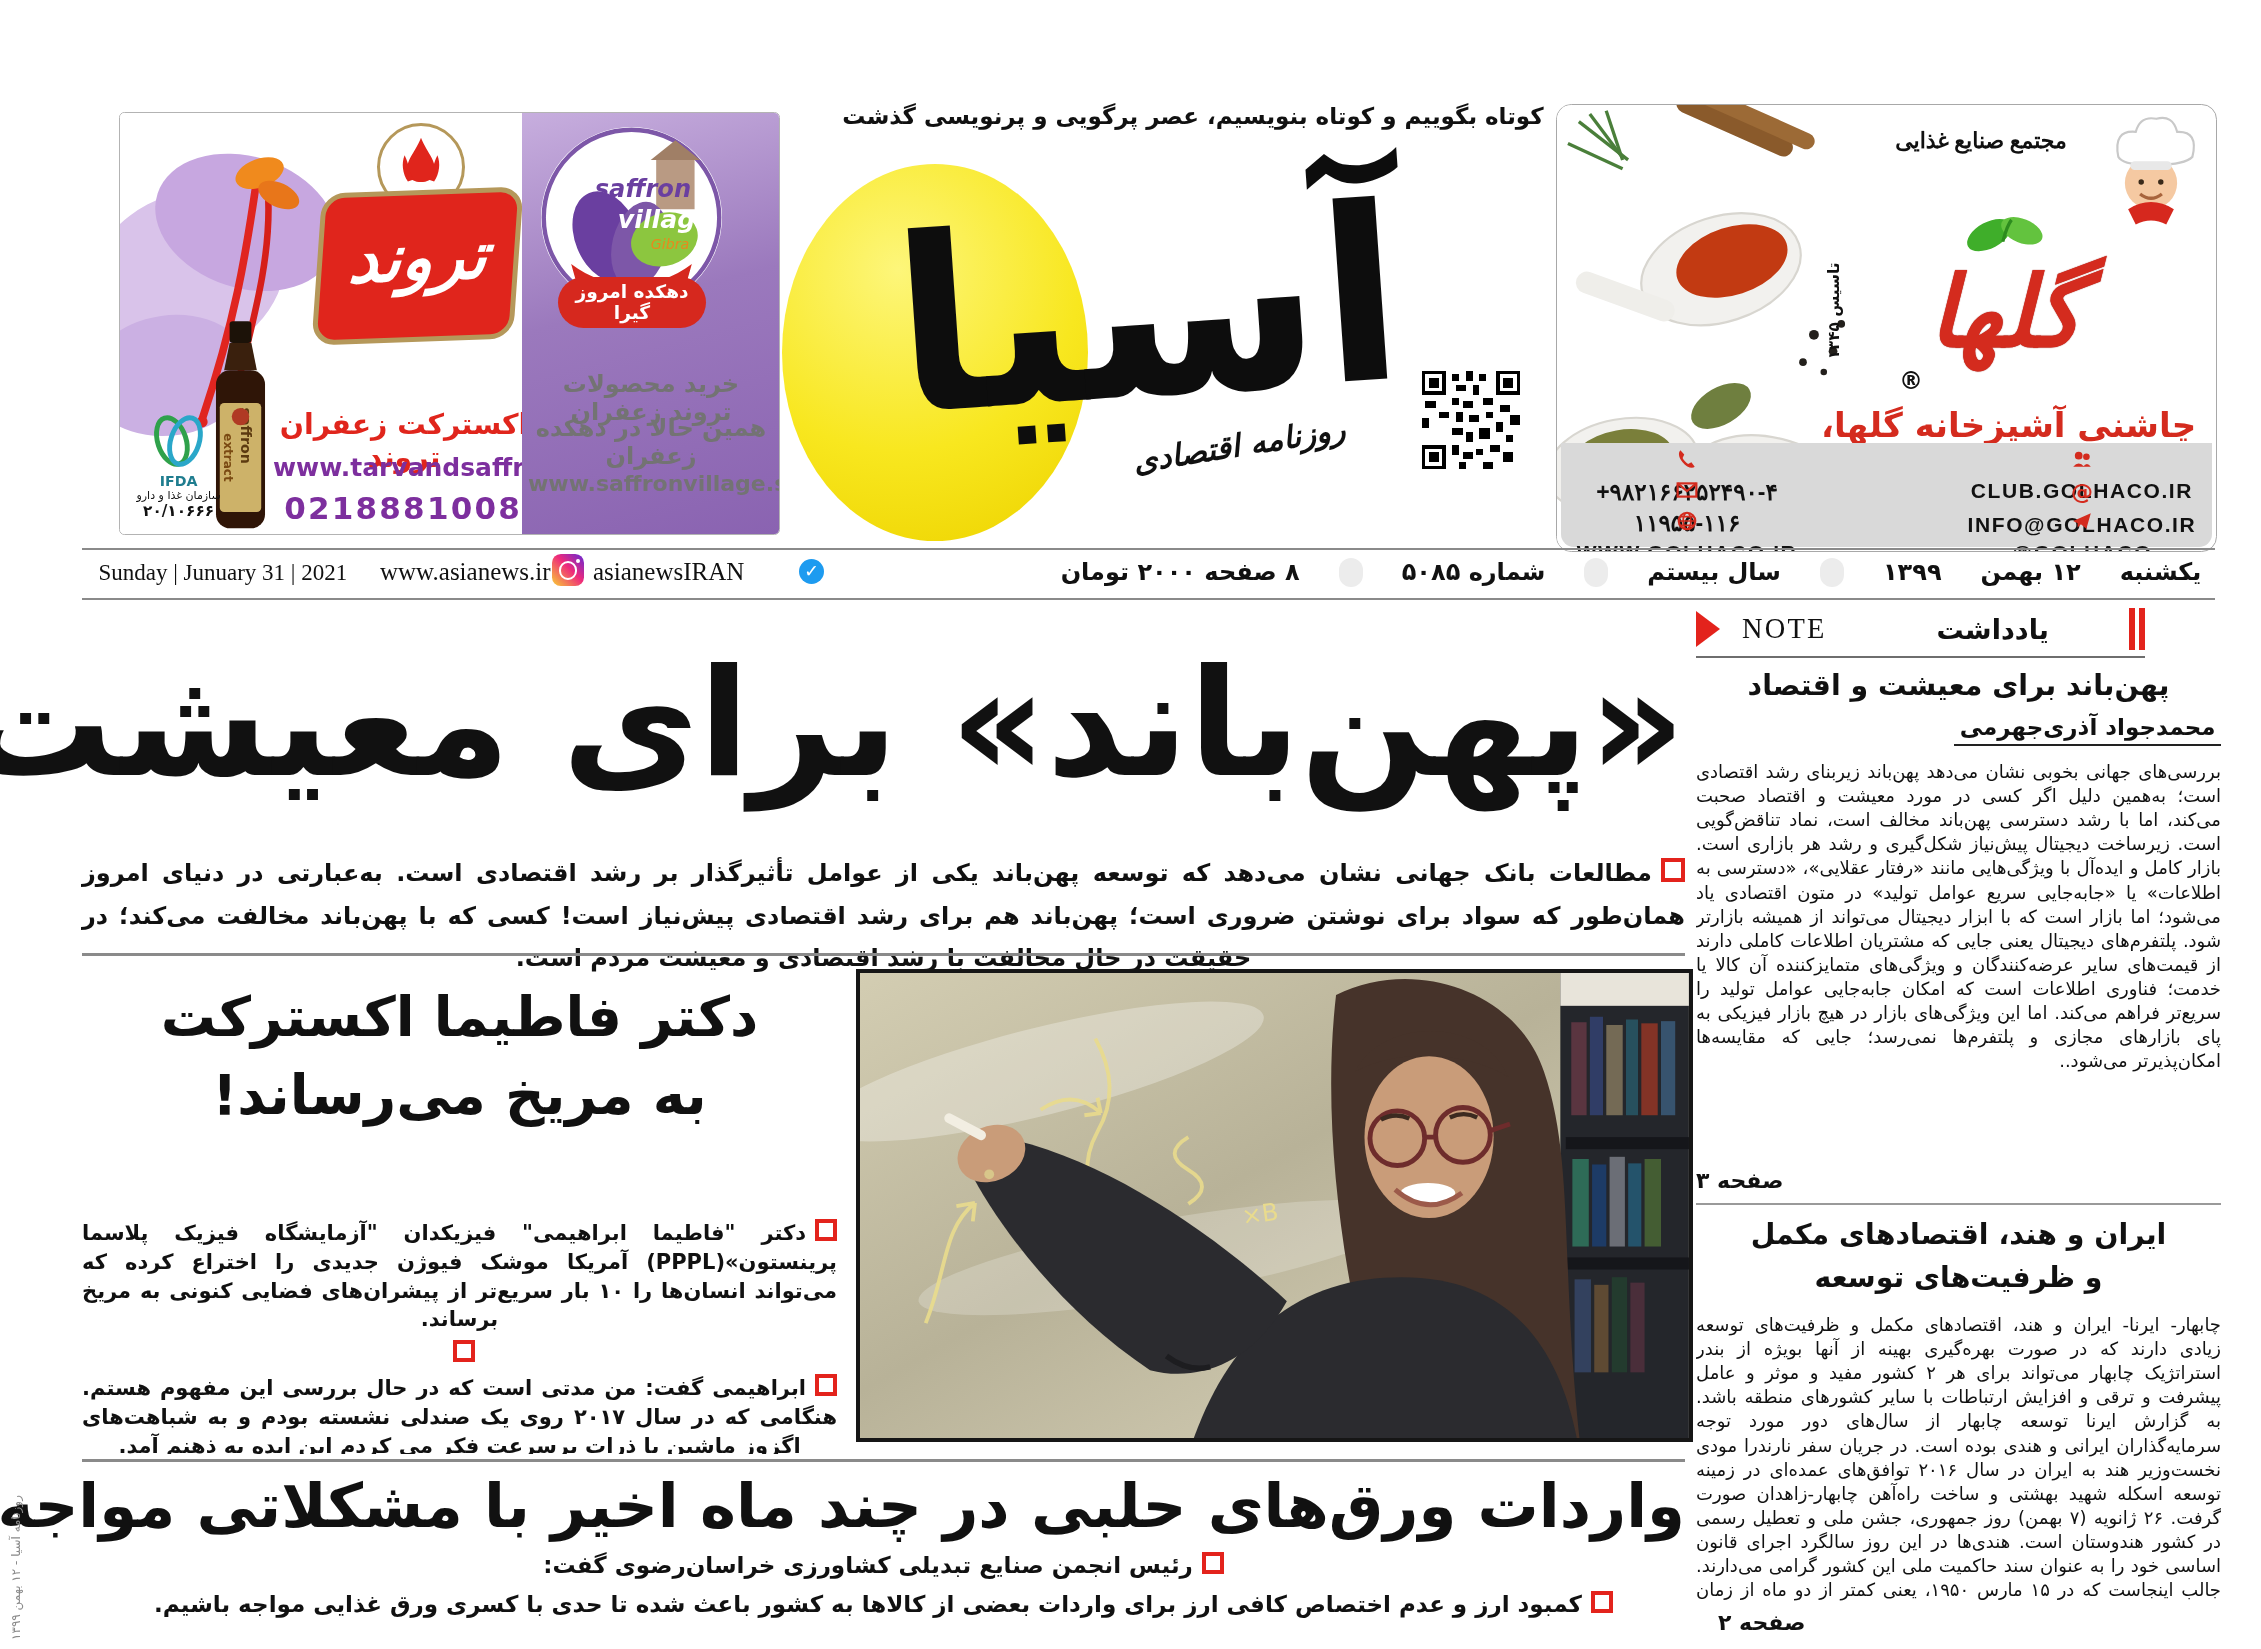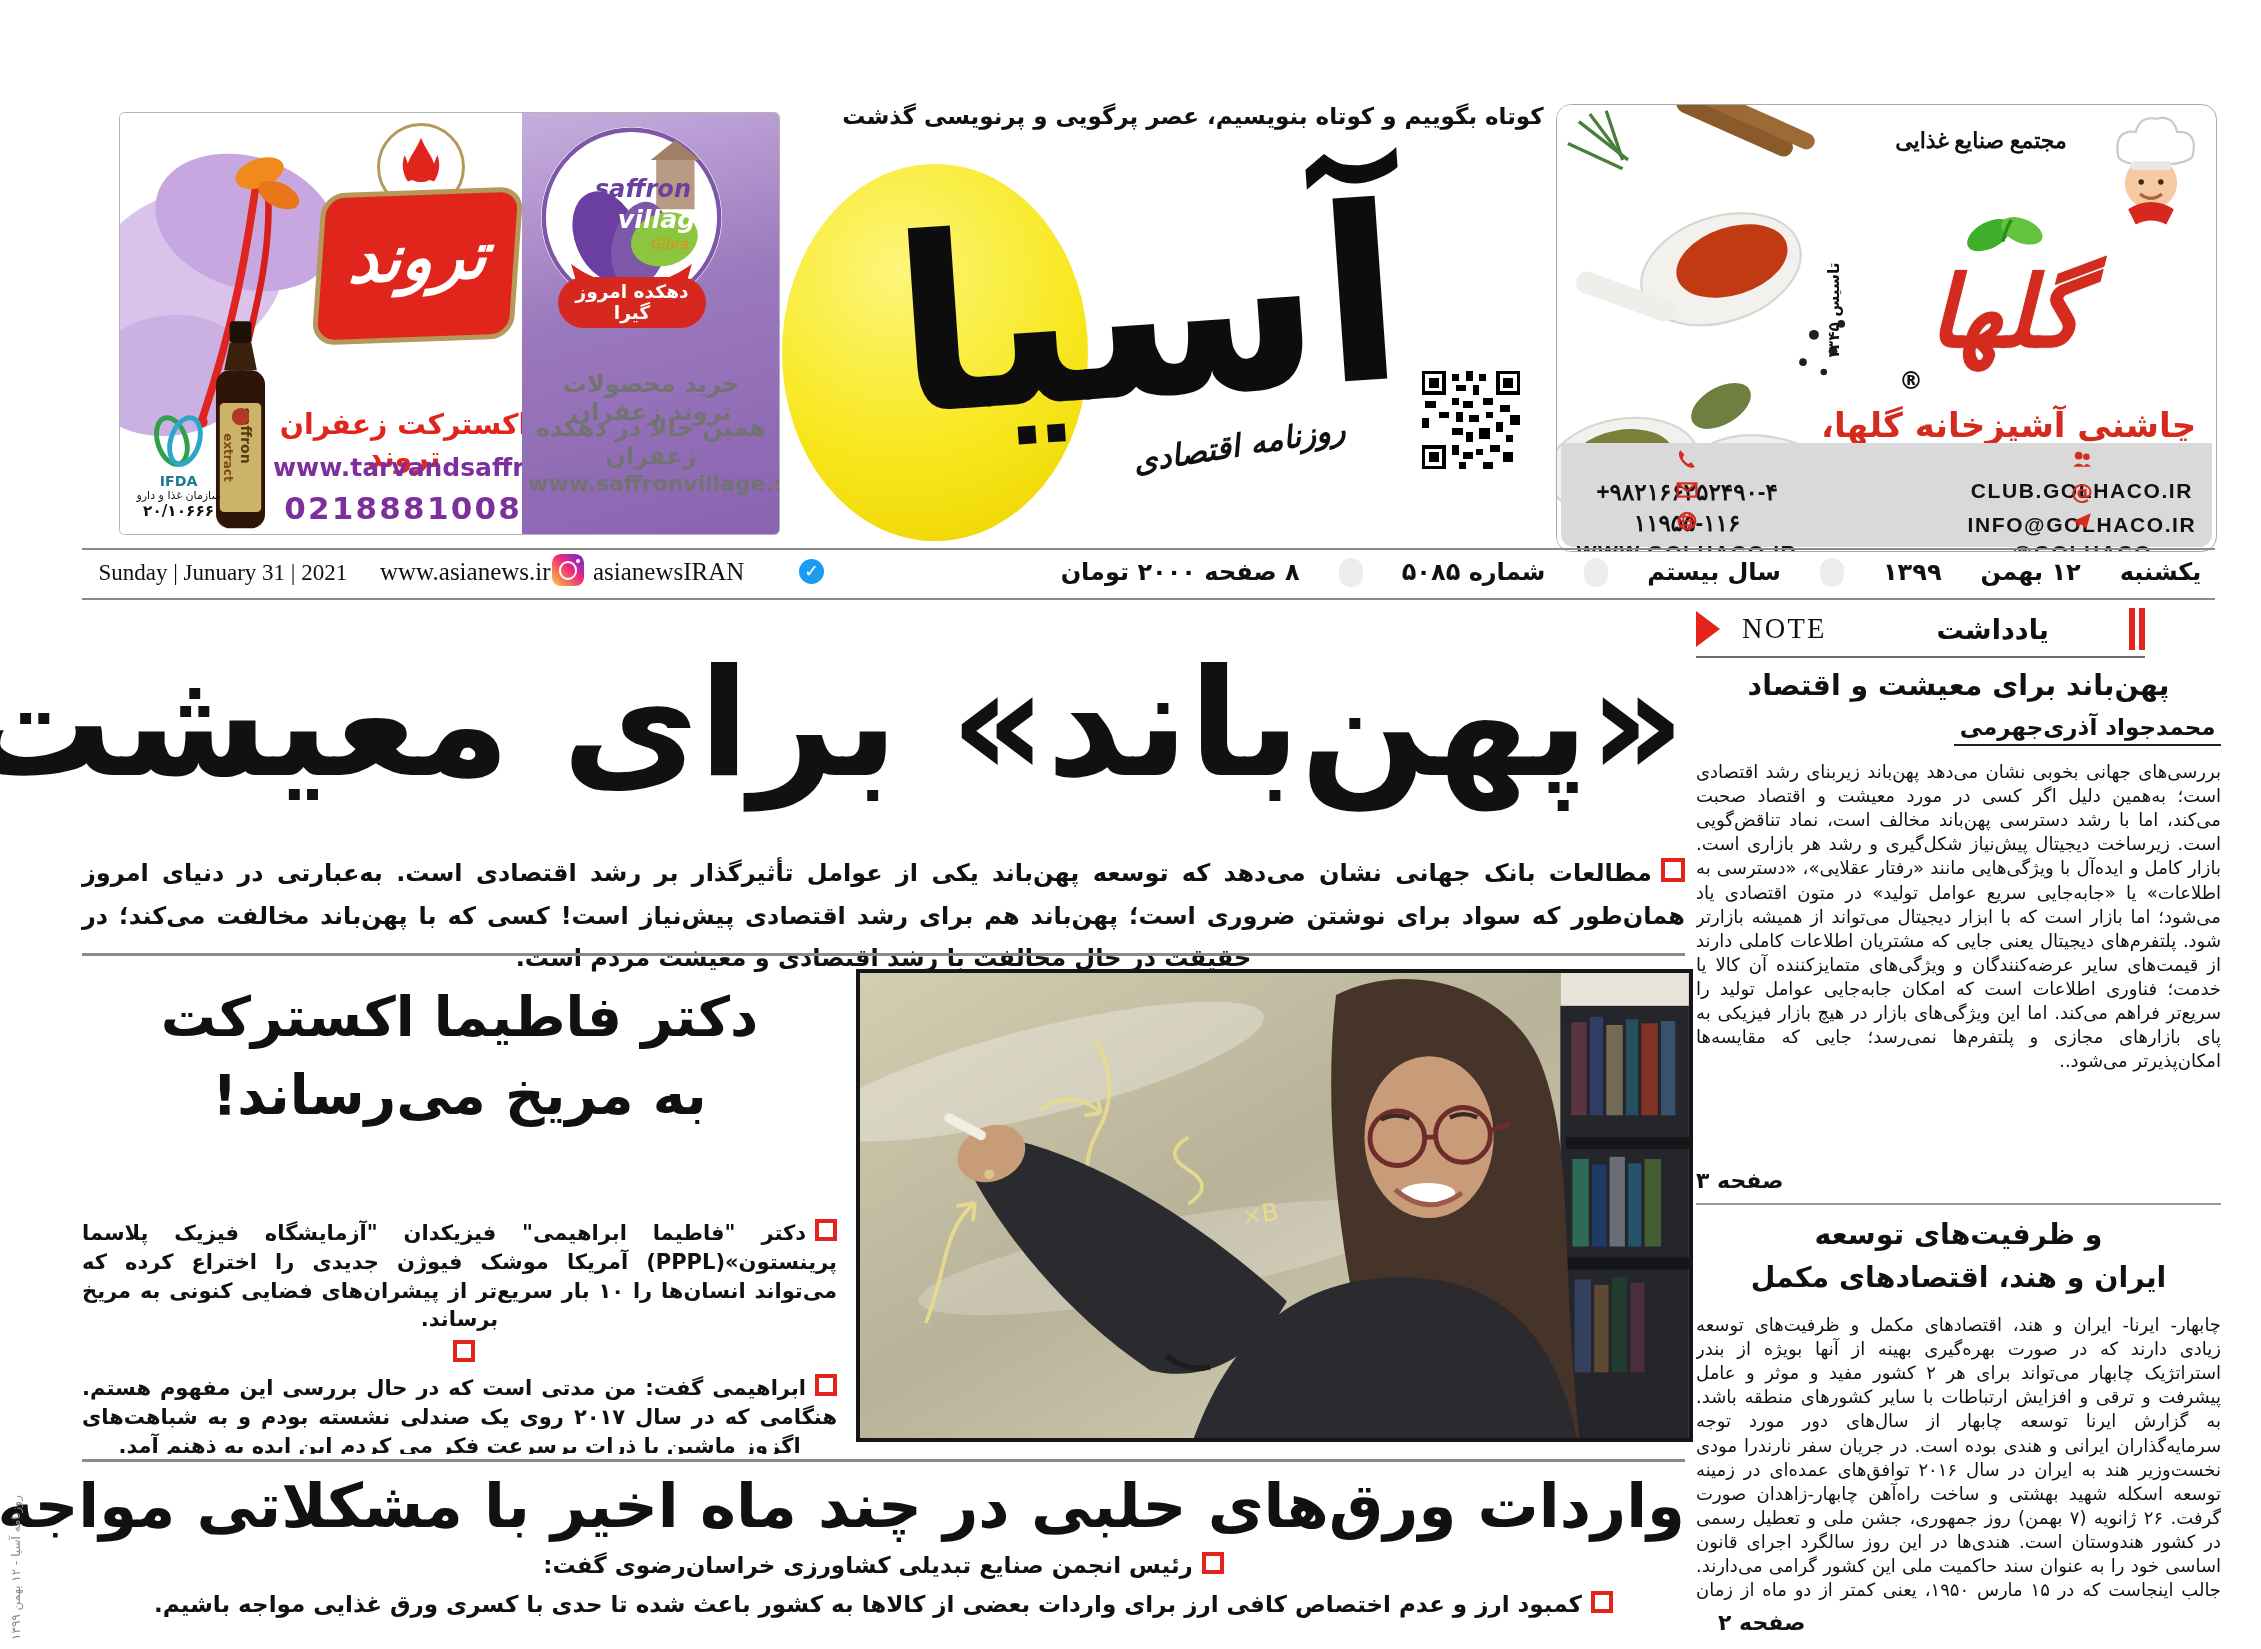--- a/index.html
+++ b/index.html
@@ -440,21 +440,21 @@
   <div class="note-rule"></div>
 
   <div class="n1-title">پهن‌باند برای معیشت و اقتصاد</div>
   <div class="n1-author"><span>محمدجواد آذری‌جهرمی</span></div>
   <div class="n1-body">بررسی‌های جهانی بخوبی نشان می‌دهد پهن‌باند زیربنای رشد اقتصادی است؛ به‌همین دلیل اگر کسی در مورد معیشت و اقتصاد صحبت می‌کند، اما با رشد دسترسی پهن‌باند مخالف است، نماد تناقض‌گویی است. زیرساخت دیجیتال پیش‌نیاز شکل‌گیری و رشد هر بازاری است. بازار کامل و ایده‌آل با ویژگی‌هایی مانند «رفتار عقلایی»، «دسترسی به اطلاعات» یا «جابه‌جایی سریع عوامل تولید» در متون اقتصادی یاد می‌شود؛ اما بازار است که با ابزار دیجیتال می‌تواند از همیشه بازارتر شود. پلتفرم‌های دیجیتال یعنی جایی که مشتریان اطلاعات کاملی دارند از قیمت‌های سایر عرضه‌کنندگان و ویژگی‌های متمایزکننده آن کالا یا خدمت؛ فناوری اطلاعات است که امکان جابه‌جایی عوامل تولید را سریع‌تر فراهم می‌کند. اما این ویژگی‌های بازار در هیچ بازار فیزیکی به پای بازارهای مجازی و پلتفرم‌ها نمی‌رسد؛ جایی که مقایسه‌ها امکان‌پذیرتر می‌شود..</div>
   <div class="n1-page">صفحه ۳</div>
 
   <div class="note-div"></div>
 
   <div class="n2-title">
+    <div>ایران و هند، اقتصادهای مکمل</div>
     <div>و ظرفیت‌های توسعه</div>
-    <div>ایران و هند، اقتصادهای مکمل</div>
   </div>
   <div class="n2-body">چابهار- ایرنا-  ایران و هند، اقتصادهای مکمل و ظرفیت‌های توسعه زیادی دارند که در صورت بهره‌گیری بهینه از آنها بویژه از بندر استراتژیک چابهار می‌تواند برای هر ۲ کشور مفید و موثر و عامل پیشرفت و ترقی و افزایش ارتباطات با سایر کشورهای منطقه باشد. به گزارش ایرنا توسعه چابهار از سال‌های دور مورد توجه سرمایه‌گذاران ایرانی و هندی بوده است. در جریان سفر نارندرا مودی نخست‌وزیر هند به ایران در سال ۲۰۱۶ توافق‌های عمده‌ای در زمینه توسعه اسکله شهید بهشتی و ساخت راه‌آهن چابهار-زاهدان صورت گرفت. ۲۶ ژانویه (۷ بهمن) روز جمهوری، جشن ملی و تعطیل رسمی در کشور هندوستان است. هندی‌ها در این روز سالگرد اجرای قانون اساسی خود را به عنوان سند حاکمیت ملی این کشور گرامی می‌دارند. جالب اینجاست که در ۱۵ مارس ۱۹۵۰، یعنی کمتر از دو ماه از زمان آغاز اجرای قانون اساسی هند، تهران و دهلی نو عهدنامه مودت و دوستی امضا کردند که این امر اعتماد دو کشور به یکدیگر و ..</div>
   <div class="n2-page">صفحه ۲</div>
 </div>
 
 <div class="abs imprint rtl">روزنامه آسیا - ۱۲ بهمن ۱۳۹۹</div>
 
 
 </body></html>

